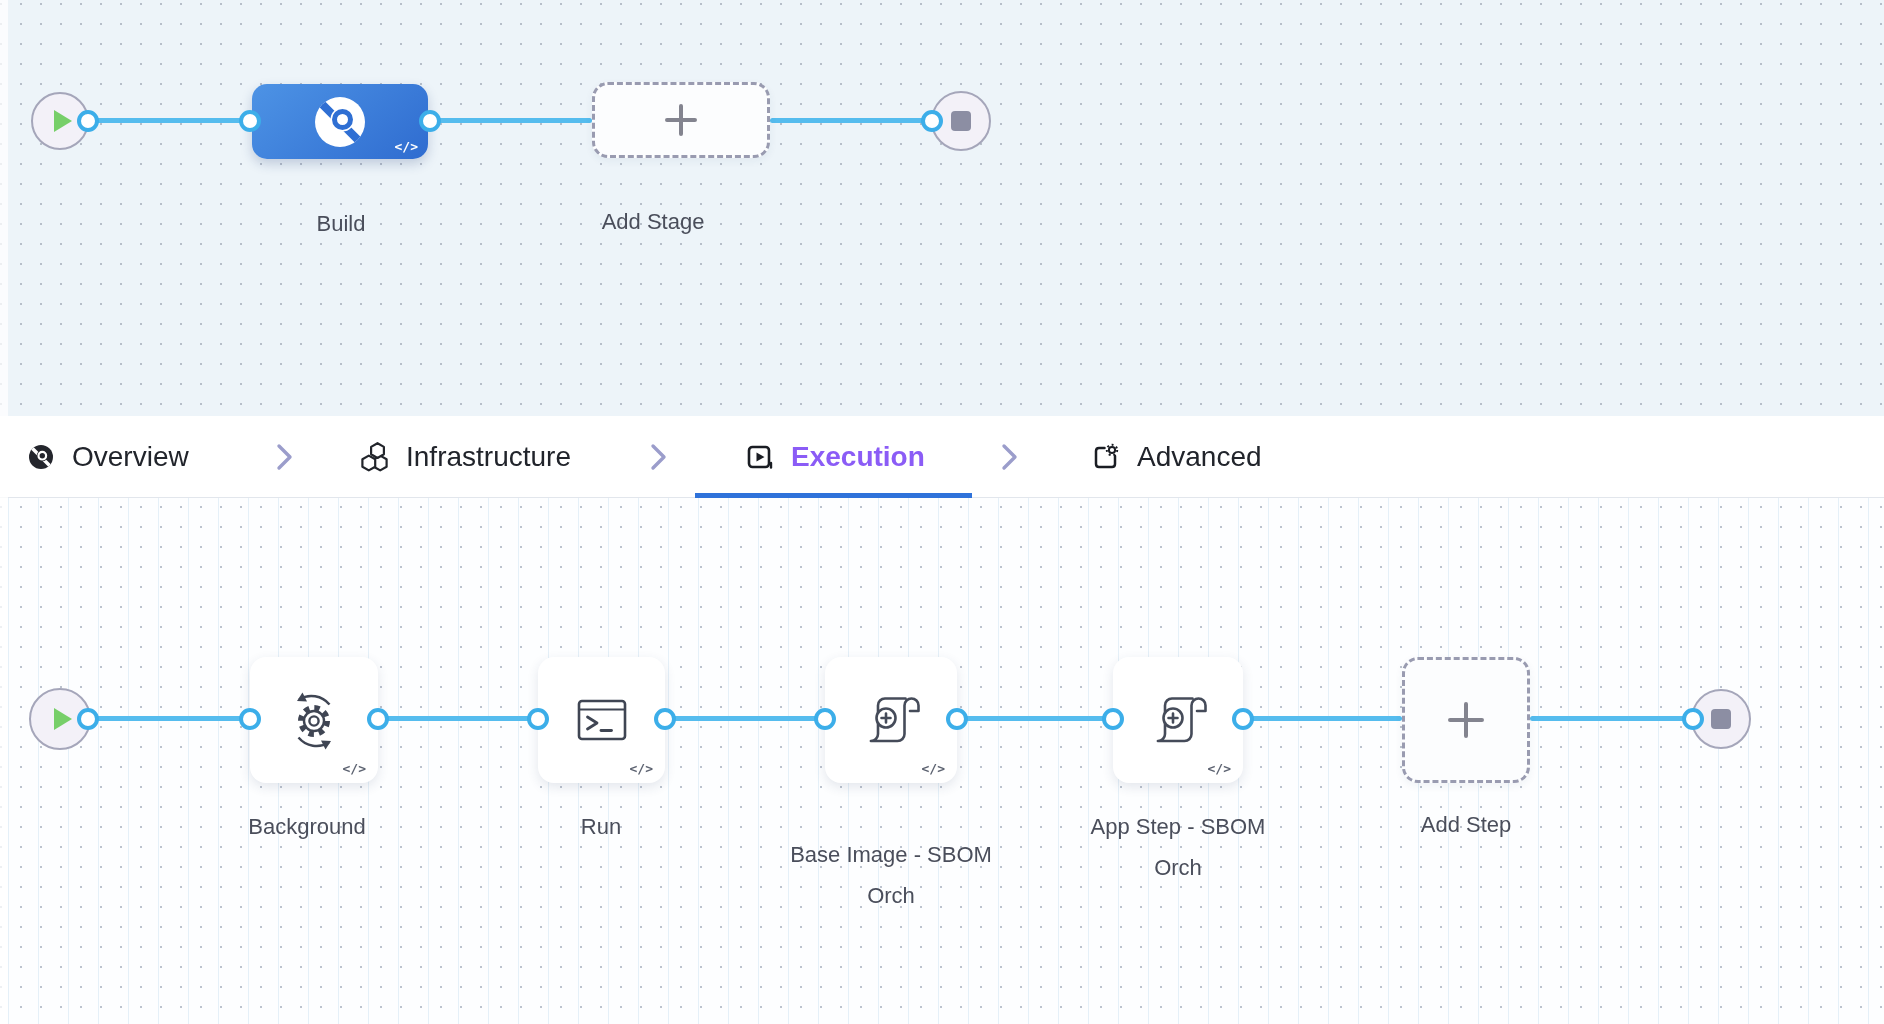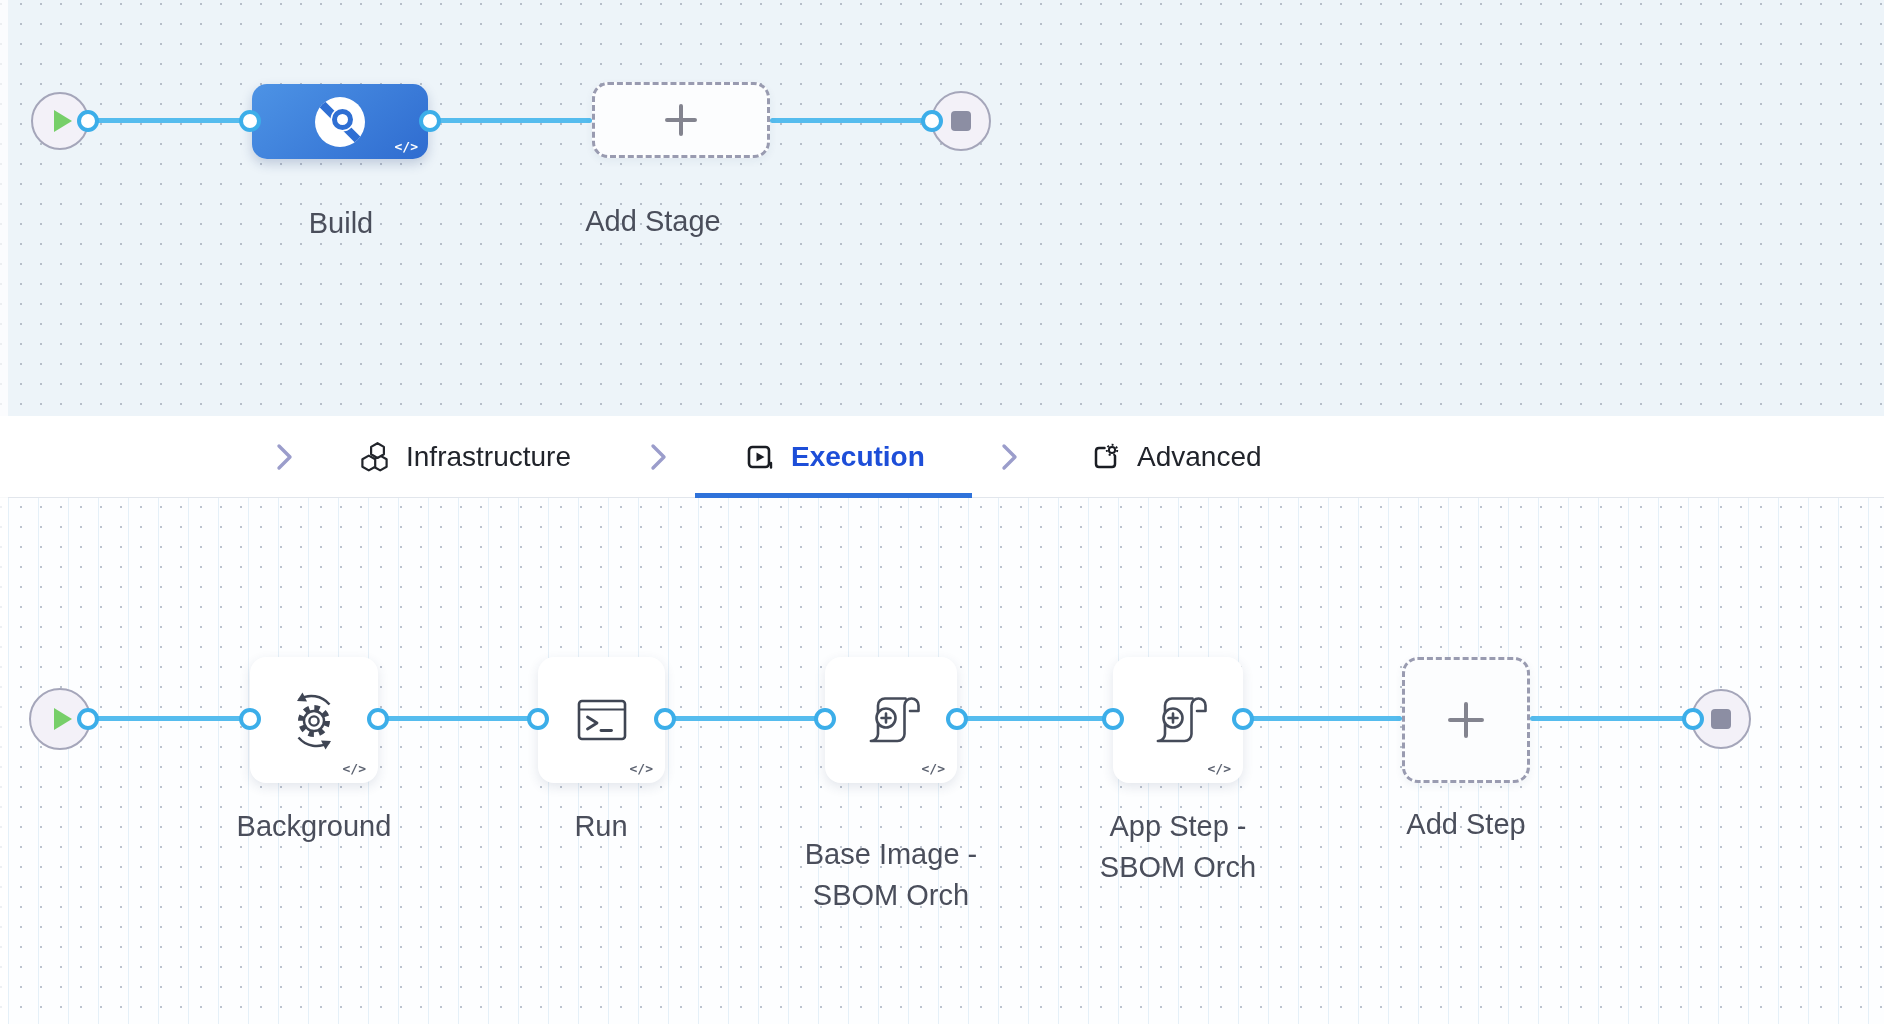--- a/index.html
+++ b/index.html
@@ -37,30 +37,30 @@
   .dashed-node{position:absolute;background:#FCFDFE;border:3px dashed #999BB0;
     border-radius:16px;box-sizing:border-box;display:flex;align-items:center;
     justify-content:center;z-index:3;box-shadow:0 3px 8px rgba(40,60,100,.06);}
   .step-card{position:absolute;top:159px;height:126px;background:#fff;border-radius:16px;
     box-shadow:0 4px 12px rgba(40,60,100,.12);display:flex;align-items:center;
     justify-content:center;z-index:3;}
   .badge{position:absolute;font-family:"DejaVu Sans Mono",monospace;font-weight:700;
     font-size:13px;line-height:13px;}
   .badge.on-blue{right:10px;bottom:6px;color:#fff;}
   .badge.on-card{right:12px;bottom:8px;color:#5C6270;}
-  .node-label{position:absolute;transform:translateX(-50%);font-size:29px;
+  .node-label{position:absolute;transform:translateX(-50%);font-size:22px;
     line-height:41px;color:#4A4E5B;text-align:center;white-space:nowrap;z-index:4;}
   .node-label.wrap{white-space:normal;width:210px;}
 
   
   .tabbar{position:absolute;left:0;top:416px;width:1884px;height:81px;background:#fff;
     border-bottom:1px solid #E2E6EC;z-index:10;}
   .tab{position:absolute;top:0;height:81px;display:flex;align-items:center;gap:18px;
     font-size:28px;color:#21242B;cursor:pointer;}
-  .tab.active{font-weight:700;color:#1d4ed8;}
+  .tab.active{font-weight:700;color:#8b5cf6;}
   .chev{position:absolute;top:26px;}
   .underline{position:absolute;left:695px;bottom:-1px;width:277px;height:5px;
     background:#2F72DA;z-index:11;}
   svg{display:block;}
 </style>
 </head>
 <body>
 
 <div id="app">
 
@@ -108,20 +108,38 @@
     <div class="node-circle" style="left:931px;top:91px;width:60px;height:60px;">
       <div class="stop-sq"></div>
     </div>
 
     <div class="node-label" style="left:341px;top:203px;">Build</div>
     <div class="node-label" style="left:653px;top:201px;">Add Stage</div>
   </div>
 
   <div class="tabbar">
 
+    <div class="tab" style="left:28px;">
+      <span>
+        <svg width="26" height="26" viewBox="0 0 26 26">
+          <defs>
+              <clipPath id="ovclip">
+                <circle cx="13" cy="13" r="12"></circle>
+              </clipPath>
+            </defs>
+          <circle cx="13" cy="13" r="12" fill="#24262D"></circle>
+          <g clip-path="url(#ovclip)">
+            <rect x="-6" y="11.3" width="38" height="3.4" fill="#fff" transform="rotate(45 13 13)"></rect>
+          </g>
+          <circle cx="14.3" cy="11.7" r="5.6" fill="#24262D"></circle>
+          <circle cx="14.3" cy="11.7" r="3.8" fill="#24262D" stroke="#fff" stroke-width="2.2"></circle>
+        </svg>
+      </span>
+      <span>Overview</span>
+    </div>
 
     <span class="chev" style="left:276px;">
       <svg width="18" height="30" viewBox="0 0 18 30">
         <polyline points="3,4 14,15 3,26" fill="none" stroke="#9B9DCB" stroke-width="3.4" stroke-linecap="round" stroke-linejoin="round"></polyline>
       </svg>
     </span>
 
     <div class="tab" style="left:358px;">
       <span>
         <svg width="30" height="30" viewBox="0 0 30 30">
@@ -247,21 +265,21 @@
           <path d="M19 3 V35 M3 19 H35" stroke="#83848F" stroke-width="4" stroke-linecap="round"></path>
         </svg>
       </span>
     </div>
 
     <div class="port" style="left:1682px;top:210px;"></div>
     <div class="node-circle" style="left:1691px;top:191px;width:60px;height:60px;">
       <div class="stop-sq"></div>
     </div>
 
-    <div class="node-label" style="left:314px;top:308px;">Background</div>
+    <div class="node-label" style="left:307px;top:308px;">Background</div>
     <div class="node-label" style="left:601px;top:308px;">Run</div>
     <div class="node-label wrap" style="left:891px;top:308px;margin-top:28px;">Base Image - SBOM Orch</div>
     <div class="node-label wrap" style="left:1178px;top:308px;">App Step - SBOM Orch</div>
     <div class="node-label" style="left:1466px;top:306px;">Add Step</div>
   </div>
 
   <div class="left-gutter"></div>
 </div>
 
 </body></html>

